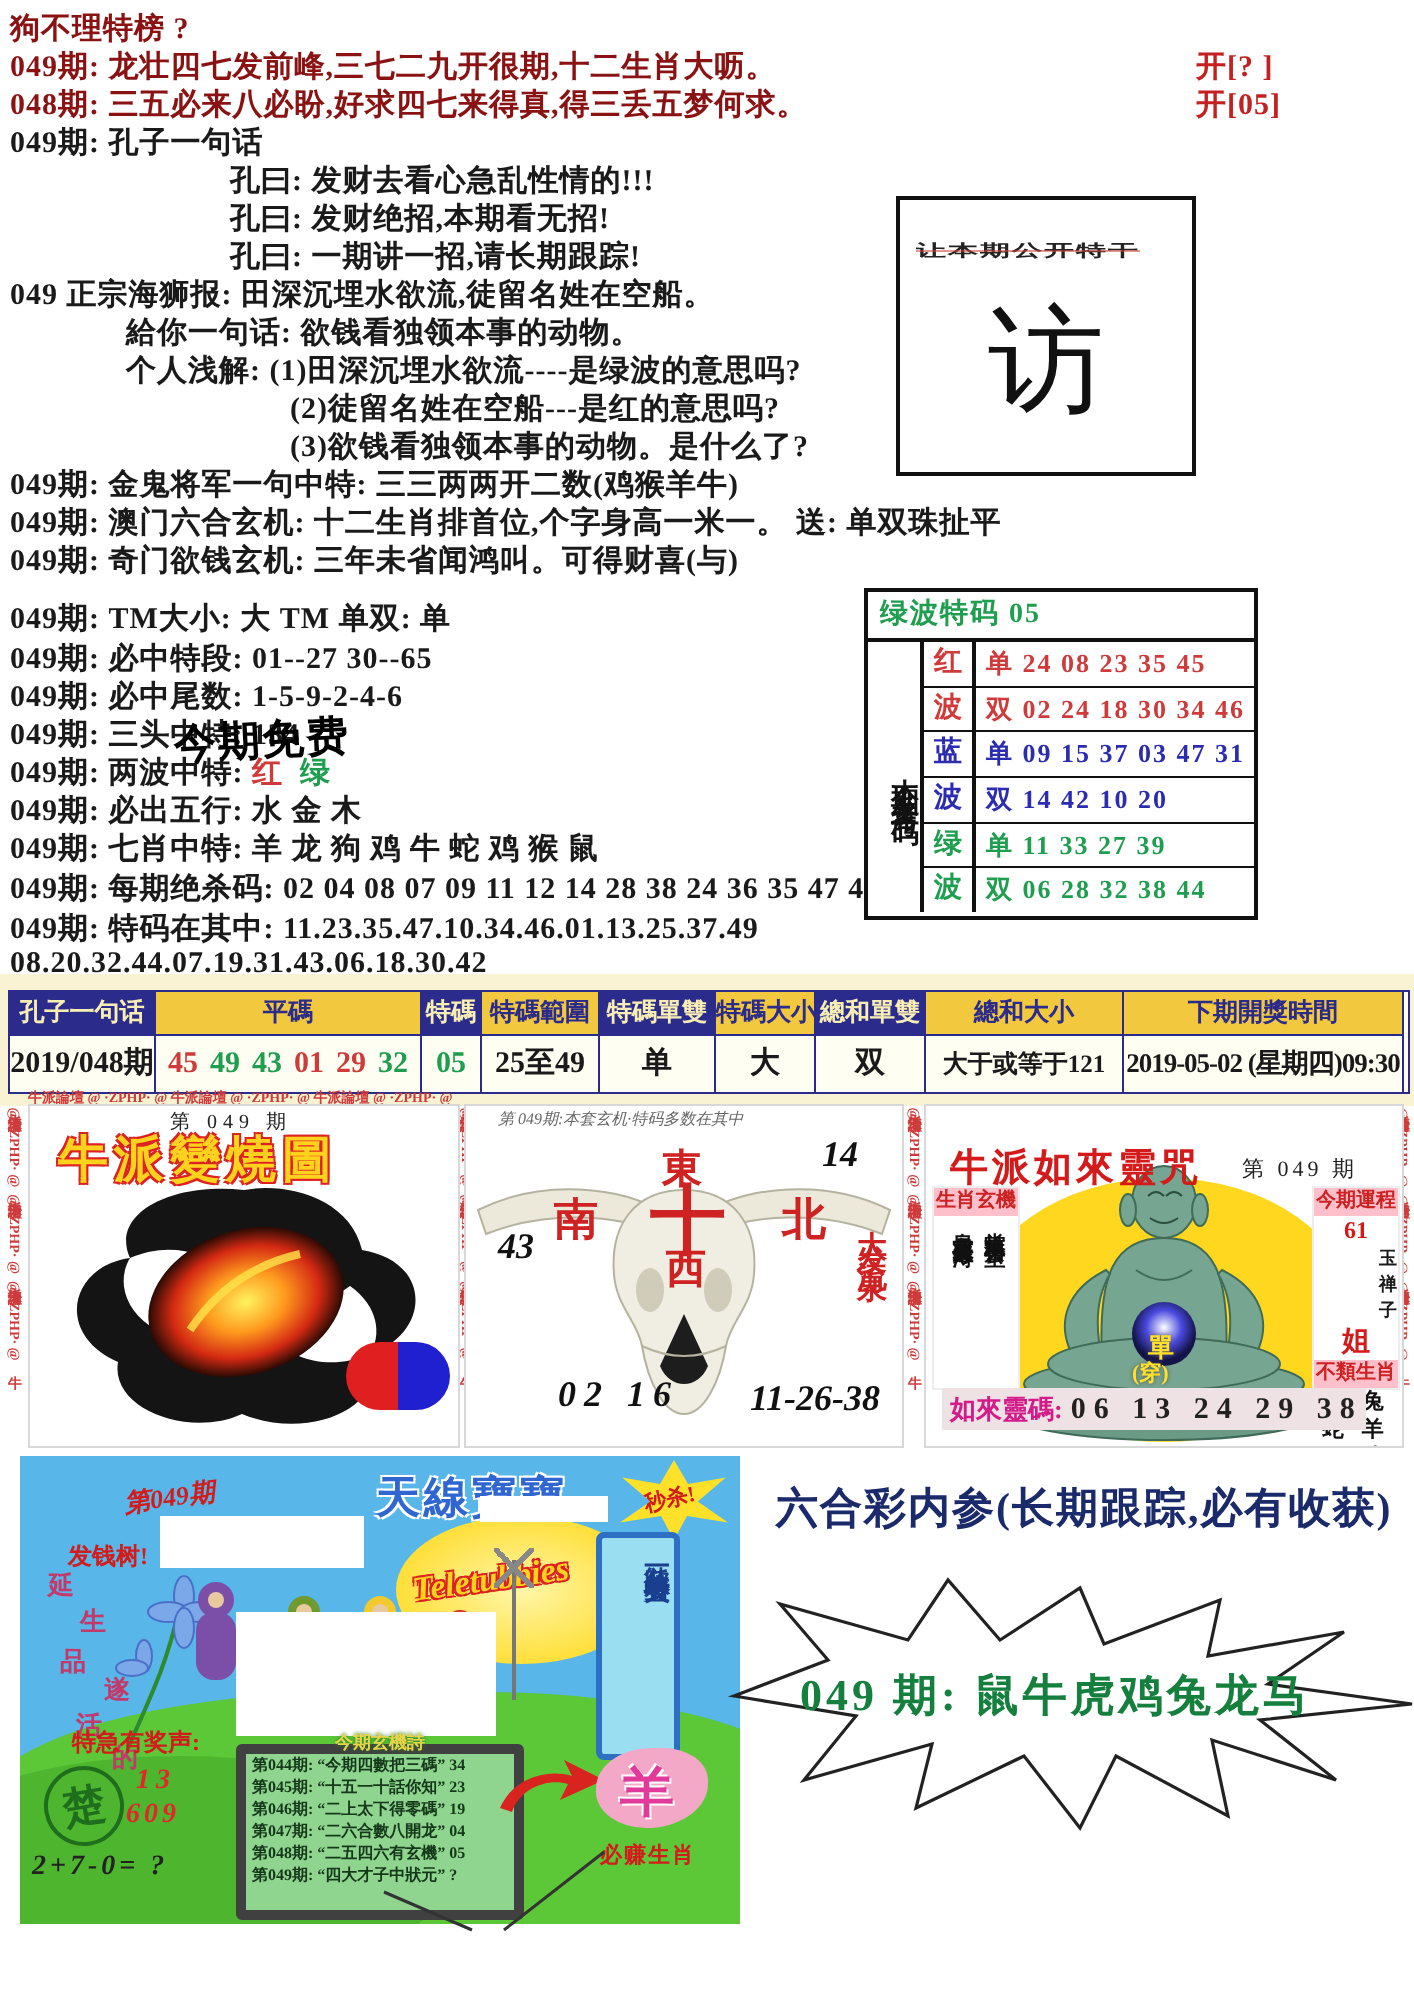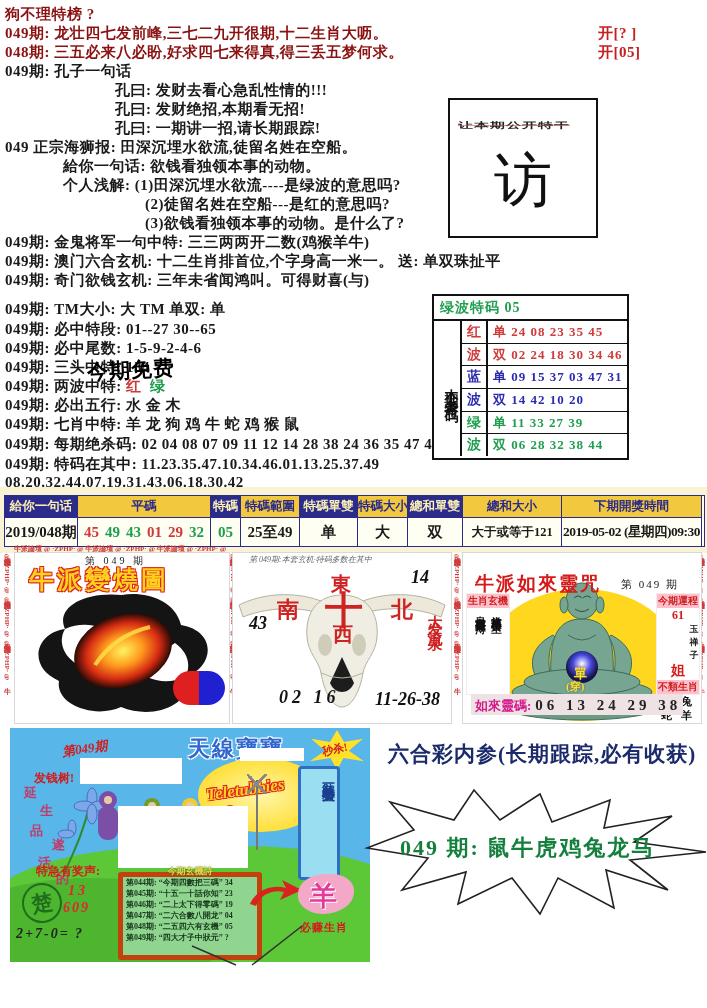--- a/index.html
+++ b/index.html
@@ -87,21 +87,21 @@
   .windmill:before{content:"";position:absolute;left:-9px;top:-6px;width:20px;height:20px;
     background:linear-gradient(45deg,transparent 45%,#888 45%,#888 55%,transparent 55%),
                linear-gradient(-45deg,transparent 45%,#888 45%,#888 55%,transparent 55%);}
   .cloud{position:absolute;left:206px;top:62px;width:38px;height:14px;background:#fff;border-radius:50%;}
   .c-prize{position:absolute;left:26px;top:135px;color:#d41b1b;font-weight:bold;font-size:12px;}
   .chu{position:absolute;left:12px;top:155px;width:36px;height:36px;border:2.5px solid #1e6e1e;border-radius:50%;
        color:#1e6e1e;font-size:21px;font-weight:bold;text-align:center;line-height:36px;transform:rotate(-10deg);}
   .rnum1{position:absolute;left:58px;top:155px;color:#e4262a;font-weight:bold;font-style:italic;font-size:14px;letter-spacing:3px;}
   .rnum2{position:absolute;left:53px;top:172px;color:#e4262a;font-weight:bold;font-style:italic;font-size:14px;letter-spacing:2px;}
   .formula{position:absolute;left:6px;top:198px;color:#222;font-style:italic;font-weight:bold;font-size:14px;letter-spacing:2px;}
-  .board{position:absolute;left:108px;top:144px;width:134px;height:78px;background:#8fd48f;border:5px solid #c2410c;border-radius:3px;}
+  .board{position:absolute;left:108px;top:144px;width:134px;height:78px;background:#8fd48f;border:5px solid #404040;border-radius:3px;}
   .board-title{position:absolute;left:0;right:0;top:-12px;text-align:center;font-size:9px;font-weight:bold;color:#e8d44a;
     text-shadow:0 0 2px #2a7a2a;}
   .bline{font-size:8px;line-height:11px;color:#15381a;font-weight:bold;white-space:nowrap;padding-left:3px;}
   .goat{position:absolute;left:300px;top:150px;font-size:27px;font-weight:bold;color:#e23a9a;
     text-shadow:-1px -1px 0 #fff,1px 1px 0 #fff;}
   .goatblob{position:absolute;left:288px;top:146px;width:56px;height:40px;background:#f3a8c8;border-radius:50% 40% 55% 45%;}
   .goat-label{position:absolute;left:290px;top:192px;color:#d41b1b;font-weight:bold;font-size:11px;letter-spacing:1px;}
   
   .br-line1{position:absolute;left:388px;top:740px;font-size:21px;font-weight:bold;color:#1b2a6b;letter-spacing:1px;}
   .burst-text{position:absolute;left:400px;top:833px;font-size:22px;font-weight:bold;color:#15803d;letter-spacing:2px;}
@@ -185,21 +185,21 @@
           <div class="ref-nums">双 06 28 32 38 44</div>
         </div>
         </div>
     </div>
   </div>
 
   <div class="band"></div>
   <div class="rtable">
     <div class="rhead">
 
-    <div class="rh hc-navy">給你一句话</div>
+    <div class="rh hc-navy">孔子一句话</div>
         <div class="rh hc-yel">平碼</div>
         <div class="rh hc-navy">特碼</div>
         <div class="rh hc-yel">特碼範圍</div>
         <div class="rh hc-navy">特碼單雙</div>
         <div class="rh hc-yel">特碼大小</div>
         <div class="rh hc-navy">總和單雙</div>
         <div class="rh hc-yel">總和大小</div>
         <div class="rh hc-yel">下期開獎時間</div>
       </div>
     <div class="rrow">

